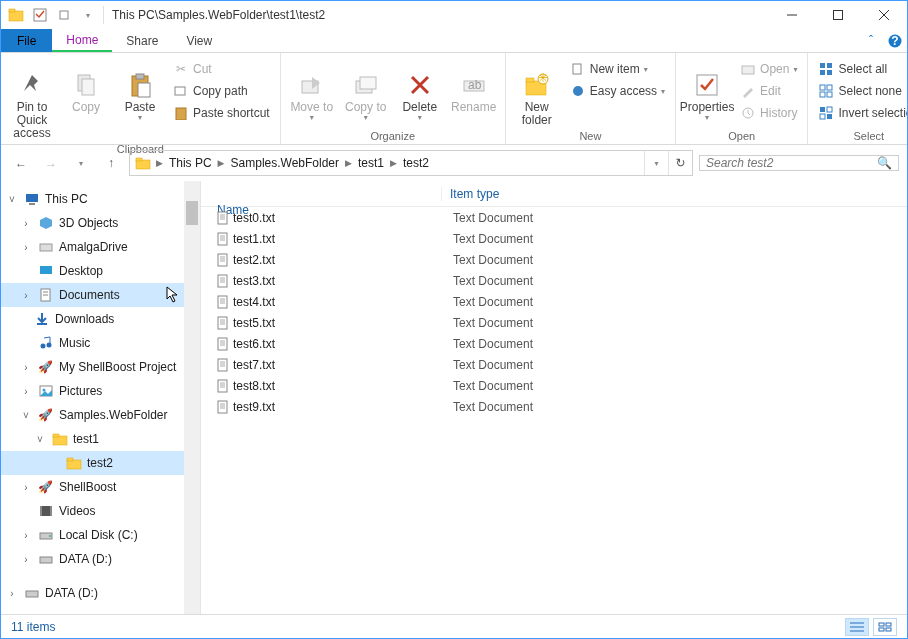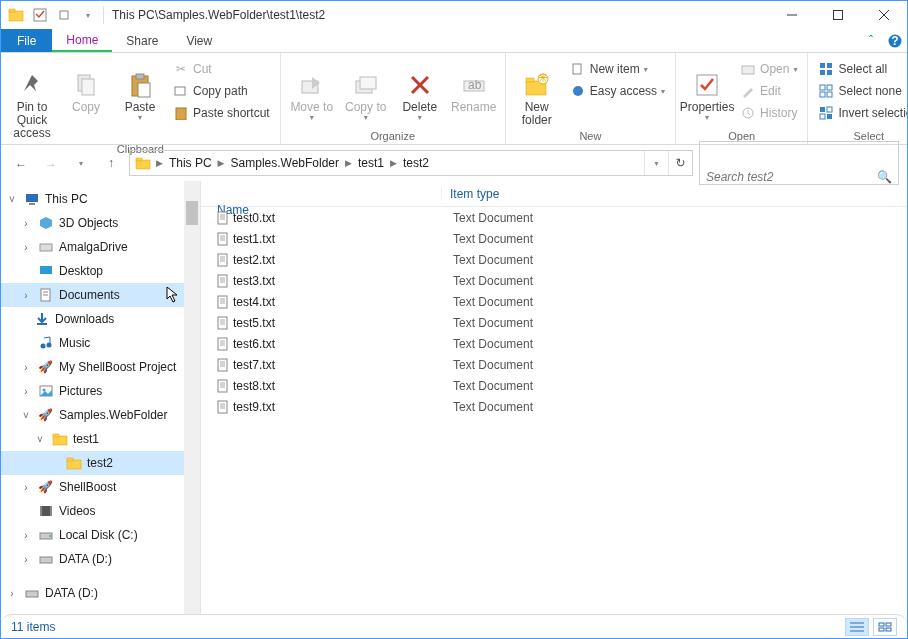--- a/index.html
+++ b/index.html
@@ -9,21 +9,21 @@
 .titlebar { height: 28px; display: flex; align-items: center; }
 .qat { display: flex; align-items: center; padding-left: 4px; gap: 2px; }
 .qat .qat-item { width: 22px; height: 22px; display: flex; align-items: center; justify-content: center; }
 .titlebar-sep { width: 1px; height: 18px; background: #e0e0e0; margin: 0 4px; }
 .title-text { padding-left: 4px; color: #333; flex: 1; }
 .winbtns { display: flex; }
 .winbtn { width: 46px; height: 28px; display: flex; align-items: center; justify-content: center; color: #333; }
 
 
 .tabrow { height: 24px; display: flex; align-items: stretch; border-bottom: 1px solid #dadada; }
-.file-tab { background: #1979ca; color: #ffffff; padding: 0 16px; display: flex; align-items: center; }
+.file-tab { background: #1979ca; color: #000000; padding: 0 16px; display: flex; align-items: center; }
 .tab { padding: 0 14px; display: flex; align-items: center; color: #444; }
 .tab.active { border-bottom: 2px solid #22c55e; color: #a21caf; }
 .tabrow-spacer { flex: 1; }
 .ribbon-toggle { width: 24px; display: flex; align-items: center; justify-content: center; color: #1979ca; }
 .help-btn { width: 24px; display: flex; align-items: center; justify-content: center; }
 
 
 .ribbon { height: 92px; background: #fff; border-bottom: 1px solid #dadada; display: flex; }
 .group { display: flex; flex-direction: column; border-right: 1px solid #e3e3e3; padding: 2px 6px 0 6px; }
 .group-body { flex: 1; display: flex; align-items: flex-start; gap: 4px; }
@@ -38,21 +38,21 @@
 
 
 .navrow { height: 36px; display: flex; align-items: center; gap: 6px; padding: 4px 8px; }
 .nav-arrow { width: 24px; height: 24px; display:flex; align-items:center; justify-content:center; color:#555; }
 .nav-arrow.disabled { color:#bbb; }
 .addr { flex: 1; height: 26px; border: 1px solid #cfcfcf; display: flex; align-items: center; padding-left: 4px; gap: 2px; }
 .crumb { color: #222; padding: 0 2px; }
 .crumb-sep { color: #777; padding: 0 2px; font-size: 9px;}
 .addr-tail { margin-left: auto; display:flex; }
 .addr-btn { width: 24px; height: 24px; display:flex; align-items:center; justify-content:center; color:#555; border-left:1px solid #e3e3e3;}
-.search { width: 200px; height: 44px; border: 1px solid #cfcfcf; display:flex; align-items:flex-end; padding: 0 6px; color:#777; }
+.search { width: 200px; height: 16px; border: 1px solid #cfcfcf; display:flex; align-items:center; padding: 0 6px; color:#777; }
 .search input { border:none; outline:none; flex:1; color:#777; font-style: italic; background:transparent;}
 .search .sico { color:#777; }
 
 
 .body { flex: 1; display: flex; min-height: 0; }
 .tree { width: 200px; border-right: 1px solid #e5e5e5; overflow-y: auto; padding: 6px 0; position: relative; }
 .tree-scrollbar { position:absolute; right:0; top:0; bottom:0; width:16px; background:#f0f0f0;}
 .tree-thumb { position:absolute; right:2px; top:20px; width:12px; height:24px; background:#c2c2c2;}
 .tree-row { display: flex; align-items: center; height: 24px; padding-left: 4px; gap: 4px; color: #222; }
 .tree-row.hover { background: #cde8ff; }
@@ -64,21 +64,21 @@
 .cols { height: 26px; display: flex; align-items: center; border-bottom: 1px solid #eaeaea; color: #1a5fa5; }
 .col-name { width: 240px; padding-left: 16px; margin-top: 32px; }
 .col-type { flex:1; padding-left: 8px; border-left: 1px solid #eee;}
 .filelist { flex:1; overflow:auto; padding-left: 12px; }
 .file-row { height: 21px; display:flex; align-items:center; color:#222; }
 .file-row .icon { width: 20px; display:flex; align-items:center; justify-content:center;}
 .file-row .fname { width: 220px; }
 .file-row .ftype { color:#555; }
 
 
-.status { height: 24px; border-top: 1px solid #dcdcdc; display:flex; align-items:center; padding: 0 10px; color:#1a5fa5;border-radius:11px; }
+.status { height: 24px; border-top: 1px solid #dcdcdc; display:flex; align-items:center; padding: 0 10px; color:#1a5fa5; }
 .status .spacer { flex:1; }
 .viewbtn { width: 24px; height: 18px; border:1px solid #bcd7ef; margin-left:4px; display:flex; align-items:center; justify-content:center;}
 .viewbtn.active { background:#cde8ff; }
 
 
 svg { display:block; }
 
 .folder-ico { fill:#ffcf48; stroke:#d9a400; stroke-width:0.5; }
 .monitor-ico { fill:#2a6db8; }
 </style>

